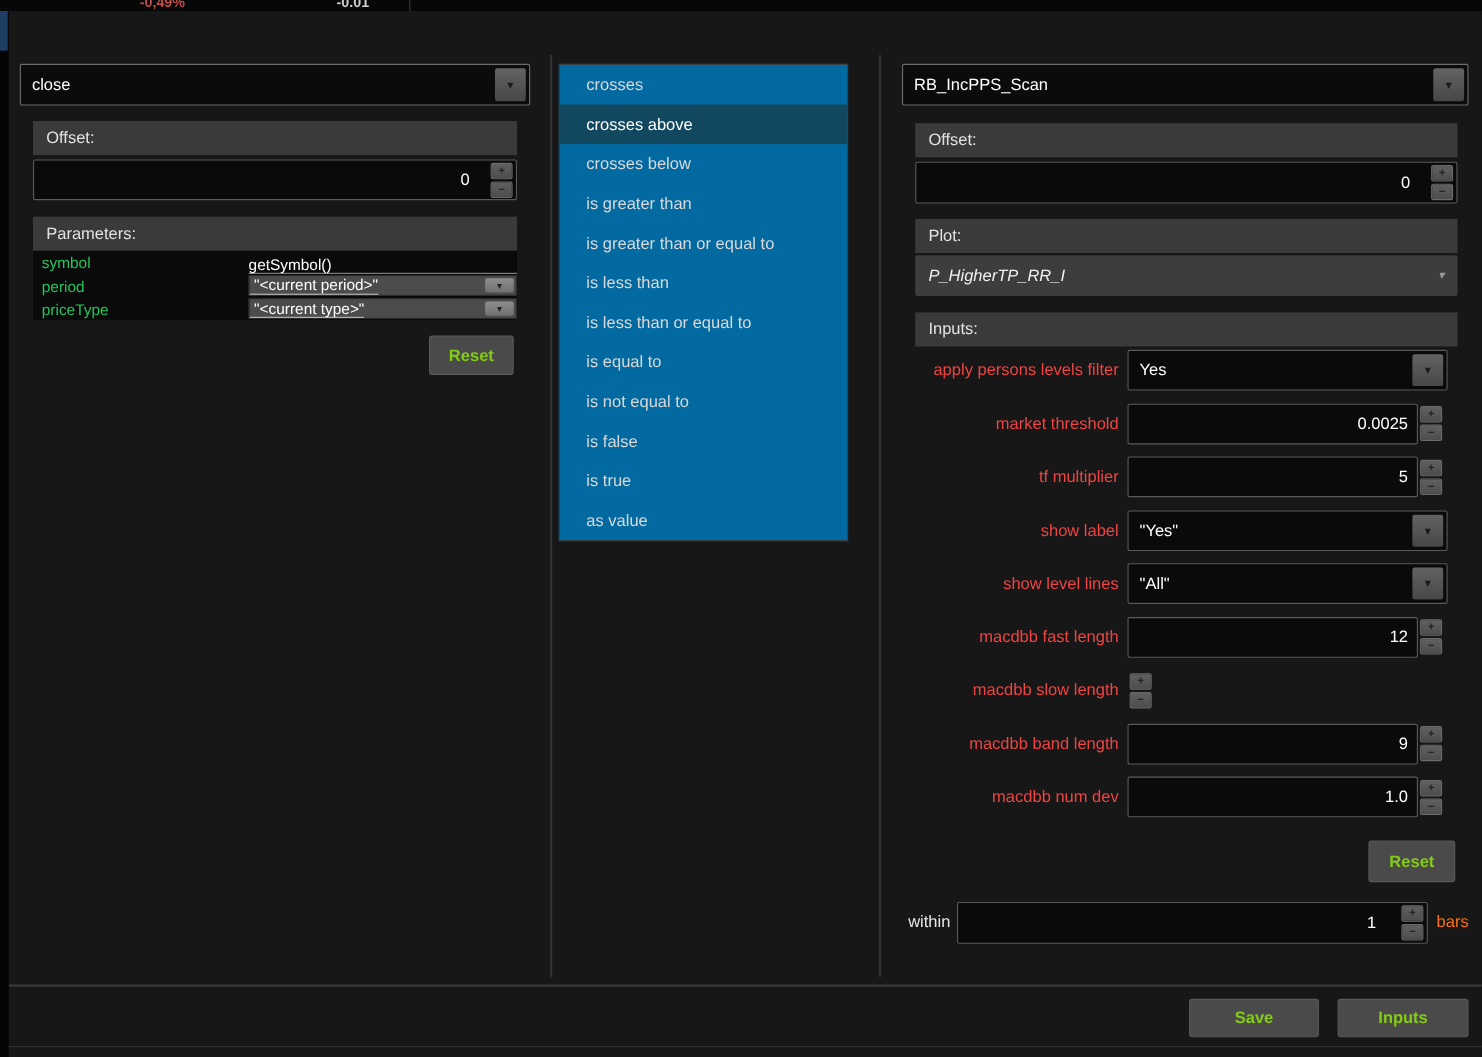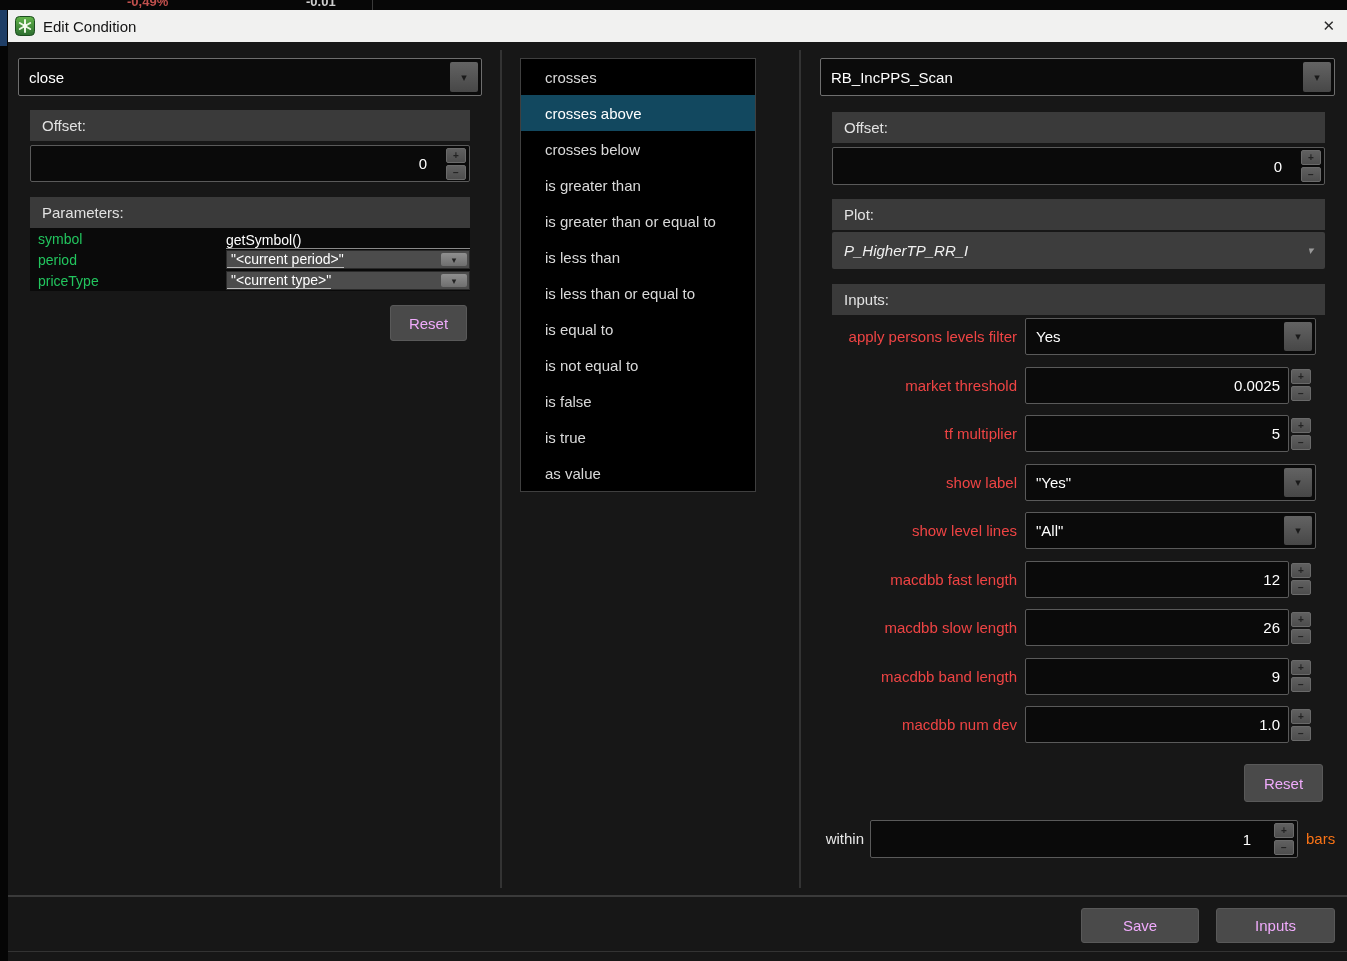--- a/index.html
+++ b/index.html
@@ -30,26 +30,26 @@
   .flatdrop{position:absolute;background:#3d3d3d;border-radius:2px;color:#f0f0f0;font-size:15px;display:flex;align-items:center;padding:0 12px;box-sizing:border-box;}
   .flatdrop .arrow{margin-left:auto;color:#9a9a9a;font-size:11px;}
   .numfield{background:#0a0a0a;border:1px solid #5a5a5a;border-radius:2px;color:#fff;font-size:15px;
     display:flex;align-items:center;justify-content:flex-end;box-sizing:border-box;position:relative;}
   .numfield .val{padding-right:8px;}
   .numfield.inset .val{padding-right:42px;}
   .spin{display:flex;flex-direction:column;gap:2px;justify-content:center;}
   .spin.inside{position:absolute;right:3px;top:50%;transform:translateY(-50%);}
   .spin-btn{width:20px;height:15px;background:linear-gradient(#606060,#4d4d4d);border:1px solid #6a6a6a;
     border-radius:2px;color:#222;font-size:10px;font-weight:bold;line-height:13px;text-align:center;box-sizing:border-box;}
-  .btn{position:absolute;background:#4a4a4a;border:1px solid #595959;border-radius:3px;color:#f0abfc;
-    font-size:15px;font-weight:normal;display:flex;align-items:center;justify-content:center;box-sizing:border-box;}
+  .btn{position:absolute;background:#4a4a4a;border:1px solid #595959;border-radius:3px;color:#84cc16;
+    font-size:15px;font-weight:bold;display:flex;align-items:center;justify-content:center;box-sizing:border-box;}
   .vdiv{position:absolute;width:2px;background:#333;}
   .hdiv{position:absolute;height:2px;background:#3a3a3a;left:0;width:100%;}
   
-  .op-list{position:absolute;left:512px;top:48px;width:236px;height:434px;background:#000000;
+  .op-list{position:absolute;left:500px;top:48px;width:263px;height:434px;background:#0369a1;
     border:1px solid #3f3f3f;display:flex;flex-direction:column;box-sizing:border-box;}
   .op-item{flex:1;display:flex;align-items:center;padding-left:24px;font-size:15px;color:#d9d9d9;}
   .op-item.selected{background:#12485f;color:#fff;}
   
   .params{position:absolute;left:22px;top:218px;width:440px;}
   .param-row{display:flex;height:21px;align-items:stretch;background:#0a0a0a;}
   .param-label{width:196px;color:#22c55e;font-size:14px;display:flex;align-items:center;padding-left:8px;box-sizing:border-box;}
   .param-text{flex:1;color:#fff;font-size:14px;border-bottom:1px solid #8a8a8a;display:flex;align-items:flex-end;}
   .param-drop{flex:1;background:#4c4c4c;border:1px solid #2a2a2a;display:flex;align-items:center;position:relative;box-sizing:border-box;margin:1px 0;}
   .param-drop-val{color:#fff;font-size:14px;padding-left:4px;border-bottom:1px solid #bbb;}
@@ -74,39 +74,20 @@
 
 <div class="bg-strip">
   <span class="bg-neg">-0,49%</span>
   <span class="bg-val">-0.01</span>
   <span class="bg-vline"></span>
 </div>
 <div class="bg-blue"></div>
 
 <div class="dialog">
 
-  <div class="titlebar">
-    <svg class="app-icon" viewBox="0 0 20 20">
-      <defs>
-          <linearGradient id="g" x1="0" y1="0" x2="0" y2="1">
-        <stop offset="0" stop-color="#63b54a"></stop>
-            <stop offset="1" stop-color="#2c6e2f"></stop>
-      </linearGradient>
-        </defs>
-      <rect x="0.5" y="0.5" width="19" height="19" rx="4" fill="url(#g)" stroke="#1d4d20"></rect>
-      <g stroke="#eaf6e2" stroke-width="2" stroke-linecap="round">
-        <line x1="10" y1="4" x2="10" y2="16"></line>
-        <line x1="4.8" y1="7" x2="15.2" y2="13"></line>
-        <line x1="4.8" y1="13" x2="15.2" y2="7"></line>
-      </g>
-      <circle cx="10" cy="10" r="2.2" fill="#f4fbef"></circle>
-    </svg>
-    <span class="title">Edit Condition</span>
-    <span class="close-x">✕</span>
-  </div>
 
   <div class="vdiv" style="left:492px;top:40px;height:838px;"></div>
   <div class="vdiv" style="left:791px;top:40px;height:838px;"></div>
 
   <div class="combo" style="left:10px;top:48px;width:464px;height:38px;">
     <span>close</span>
     <span class="combo-btn">▾</span>
   </div>
 
   <div class="hdr" style="left:22px;top:100px;width:440px;height:31px;">Offset:</div>
@@ -230,23 +211,20 @@
         <div class="numfield input-num">
           <span class="val">12</span>
         </div>
         <span class="spin">
           <span class="spin-btn">+</span>
           <span class="spin-btn">−</span>
         </span>
       </div>
       <div class="input-row">
         <div class="input-label">macdbb slow length</div>
-        <div class="numfield input-num">
-          <span class="val">26</span>
-        </div>
         <span class="spin">
           <span class="spin-btn">+</span>
           <span class="spin-btn">−</span>
         </span>
       </div>
       <div class="input-row">
         <div class="input-label">macdbb band length</div>
         <div class="numfield input-num">
           <span class="val">9</span>
         </div>

